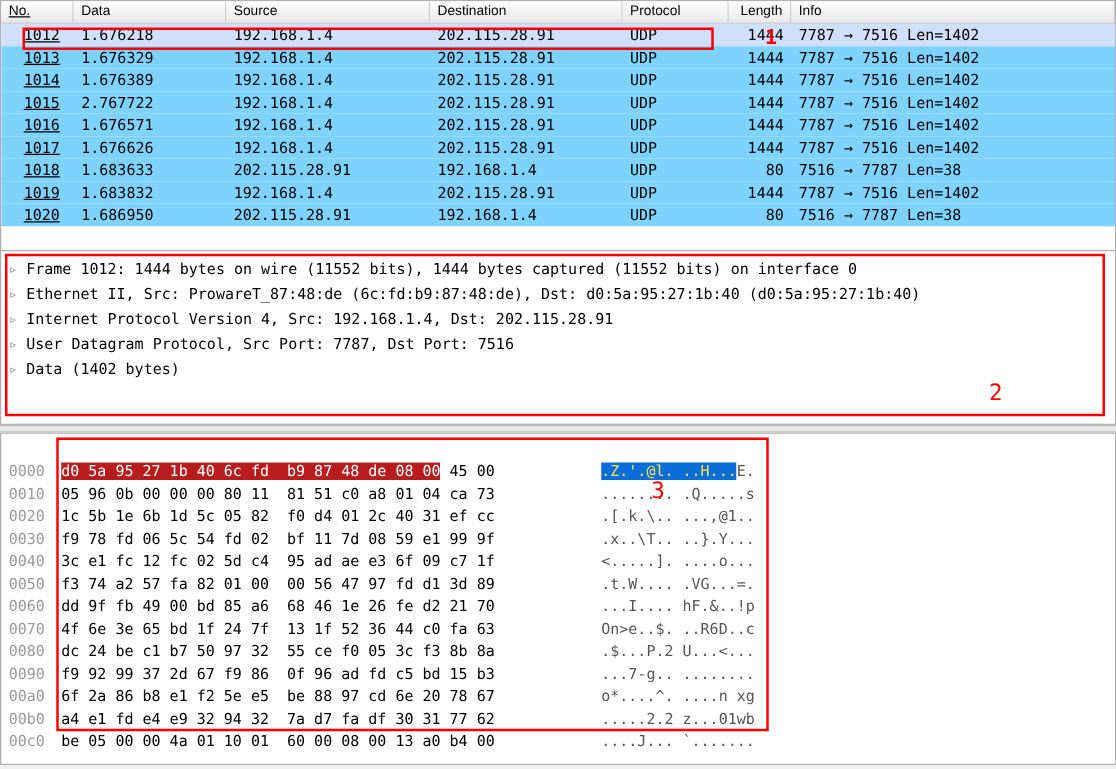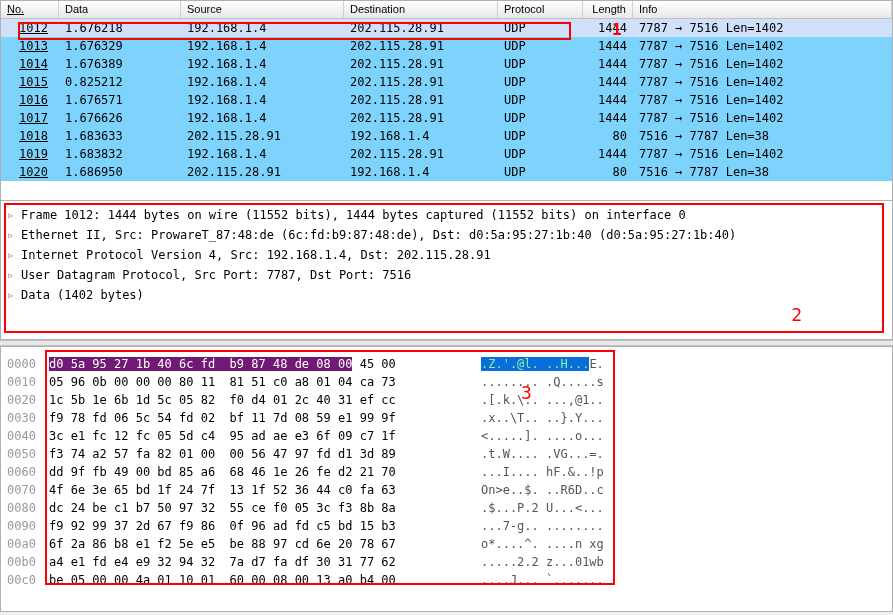--- a/index.html
+++ b/index.html
@@ -115,51 +115,51 @@
     }
     .splitter {
       height: 6px;
       background: #e8e8e8;
       border-top: 1px solid #c0c0c0;
       border-bottom: 1px solid #c0c0c0;
     }
     .hex-pane {
       background: #fff;
       border: 1px solid #b0b0b0;
-      padding: 8px 6px;
+      padding: 21px 6px;
       overflow: hidden;
       font-family: "DejaVu Sans Mono", "Courier New", monospace;
       position: relative;
       height: 266px;
     }
     .hex-line {
       display: flex;
       height: 18px;
       line-height: 18px;
       white-space: pre;
     }
     .hex-offset {
       width: 42px;
       color: #999;
     }
     .hex-bytes {
       width: 404px;
       letter-spacing: 0;
     }
     .hex-bytes .sel {
-      background: #701a75;
+      background: #b91c1c;
       color: #fff;
     }
     .hex-ascii {
       padding-left: 28px;
       color: #555;
     }
     .hex-ascii .sel {
       background: #0a6eda;
-      color: #86efac;
+      color: #fde047;
     }
     .red-box-3 {
       border: 2px solid red;
       position: absolute;
       top: 3px;
       left: 44px;
       width: 570px;
       height: 235px;
       pointer-events: none;
     }
@@ -212,21 +212,21 @@
           <div class="td col-no">1014</div>
           <div class="td col-time">1.676389</div>
           <div class="td col-source">192.168.1.4</div>
           <div class="td col-dest">202.115.28.91</div>
           <div class="td col-proto">UDP</div>
           <div class="td col-len">1444</div>
           <div class="td col-info">7787 → 7516 Len=1402</div>
         </div>
         <div class="tr">
           <div class="td col-no">1015</div>
-          <div class="td col-time">0.825212</div>
+          <div class="td col-time">2.767722</div>
           <div class="td col-source">192.168.1.4</div>
           <div class="td col-dest">202.115.28.91</div>
           <div class="td col-proto">UDP</div>
           <div class="td col-len">1444</div>
           <div class="td col-info">7787 → 7516 Len=1402</div>
         </div>
         <div class="tr">
           <div class="td col-no">1016</div>
           <div class="td col-time">1.676571</div>
           <div class="td col-source">192.168.1.4</div>
@@ -304,21 +304,21 @@
   </div>
 
   <div class="splitter"></div>
 
   <div class="hex-pane">
     <div id="hex-body">
         <div class="hex-line"><span class="hex-offset">0000</span><span class="hex-bytes"><span class="sel">d0 5a 95 27 1b 40 6c fd  b9 87 48 de 08 00</span><span> 45 00</span></span><span class="hex-ascii"><span class="sel">.Z.'.@l. ..H...</span><span>E.</span></span></div>
         <div class="hex-line"><span class="hex-offset">0010</span><span class="hex-bytes"><span>05 96 0b 00 00 00 80 11  81 51 c0 a8 01 04 ca 73</span></span><span class="hex-ascii"><span>........ .Q.....s</span></span></div>
         <div class="hex-line"><span class="hex-offset">0020</span><span class="hex-bytes"><span>1c 5b 1e 6b 1d 5c 05 82  f0 d4 01 2c 40 31 ef cc</span></span><span class="hex-ascii"><span>.[.k.\.. ...,@1..</span></span></div>
         <div class="hex-line"><span class="hex-offset">0030</span><span class="hex-bytes"><span>f9 78 fd 06 5c 54 fd 02  bf 11 7d 08 59 e1 99 9f</span></span><span class="hex-ascii"><span>.x..\T.. ..}.Y...</span></span></div>
-        <div class="hex-line"><span class="hex-offset">0040</span><span class="hex-bytes"><span>3c e1 fc 12 fc 05 5d c4  95 ad ae e3 6f 09 c7 1f</span></span><span class="hex-ascii"><span>&lt;.....]. ....o...</span></span></div>
+        <div class="hex-line"><span class="hex-offset">0040</span><span class="hex-bytes"><span>3c e1 fc 12 fc 02 5d c4  95 ad ae e3 6f 09 c7 1f</span></span><span class="hex-ascii"><span>&lt;.....]. ....o...</span></span></div>
         <div class="hex-line"><span class="hex-offset">0050</span><span class="hex-bytes"><span>f3 74 a2 57 fa 82 01 00  00 56 47 97 fd d1 3d 89</span></span><span class="hex-ascii"><span>.t.W.... .VG...=.</span></span></div>
         <div class="hex-line"><span class="hex-offset">0060</span><span class="hex-bytes"><span>dd 9f fb 49 00 bd 85 a6  68 46 1e 26 fe d2 21 70</span></span><span class="hex-ascii"><span>...I.... hF.&amp;..!p</span></span></div>
         <div class="hex-line"><span class="hex-offset">0070</span><span class="hex-bytes"><span>4f 6e 3e 65 bd 1f 24 7f  13 1f 52 36 44 c0 fa 63</span></span><span class="hex-ascii"><span>On&gt;e..$. ..R6D..c</span></span></div>
         <div class="hex-line"><span class="hex-offset">0080</span><span class="hex-bytes"><span>dc 24 be c1 b7 50 97 32  55 ce f0 05 3c f3 8b 8a</span></span><span class="hex-ascii"><span>.$...P.2 U...&lt;...</span></span></div>
         <div class="hex-line"><span class="hex-offset">0090</span><span class="hex-bytes"><span>f9 92 99 37 2d 67 f9 86  0f 96 ad fd c5 bd 15 b3</span></span><span class="hex-ascii"><span>...7-g.. ........</span></span></div>
         <div class="hex-line"><span class="hex-offset">00a0</span><span class="hex-bytes"><span>6f 2a 86 b8 e1 f2 5e e5  be 88 97 cd 6e 20 78 67</span></span><span class="hex-ascii"><span>o*....^. ....n xg</span></span></div>
         <div class="hex-line"><span class="hex-offset">00b0</span><span class="hex-bytes"><span>a4 e1 fd e4 e9 32 94 32  7a d7 fa df 30 31 77 62</span></span><span class="hex-ascii"><span>.....2.2 z...01wb</span></span></div>
         <div class="hex-line"><span class="hex-offset">00c0</span><span class="hex-bytes"><span>be 05 00 00 4a 01 10 01  60 00 08 00 13 a0 b4 00</span></span><span class="hex-ascii"><span>....J... `.......</span></span></div>
       </div>
     <div class="red-box-3"></div>

